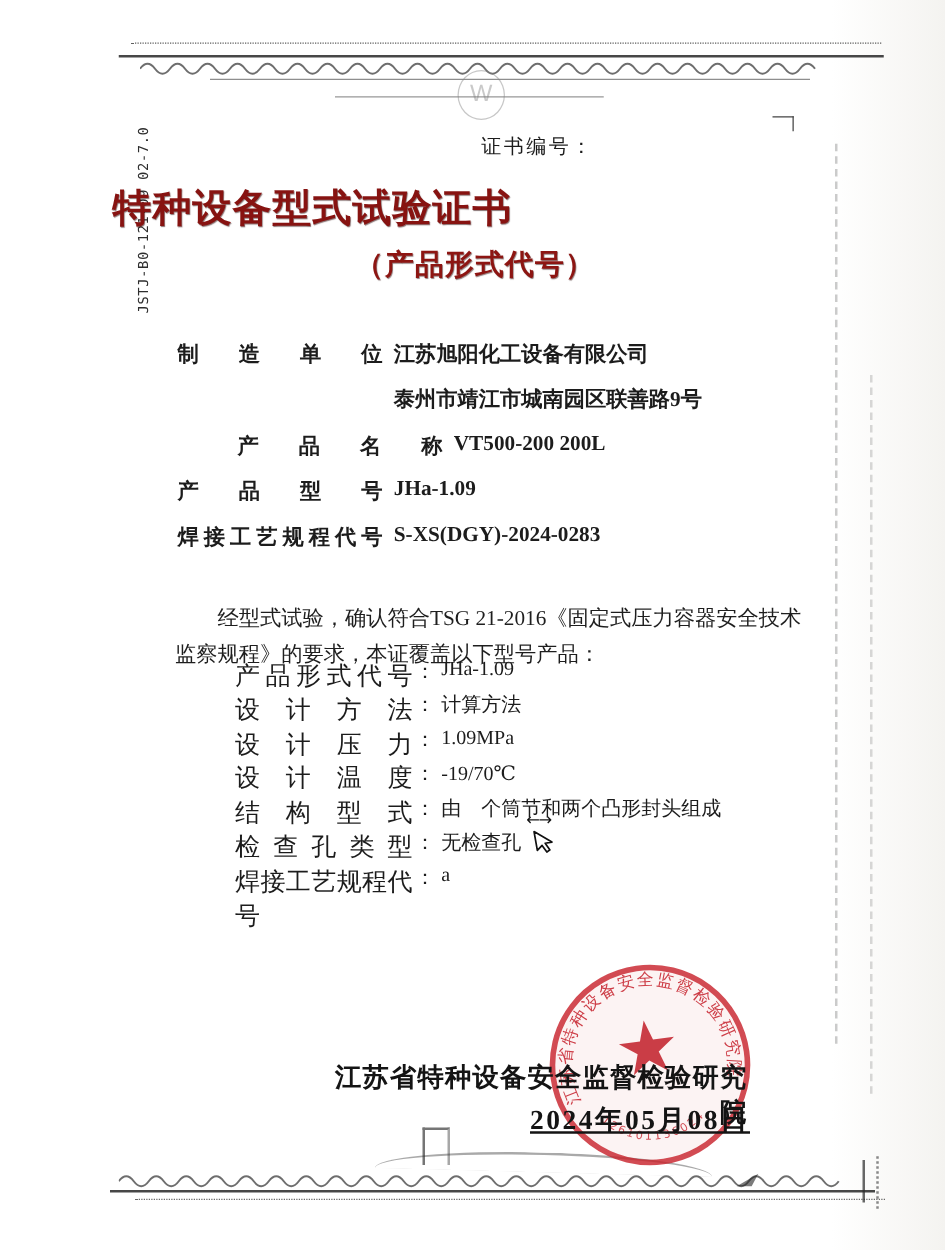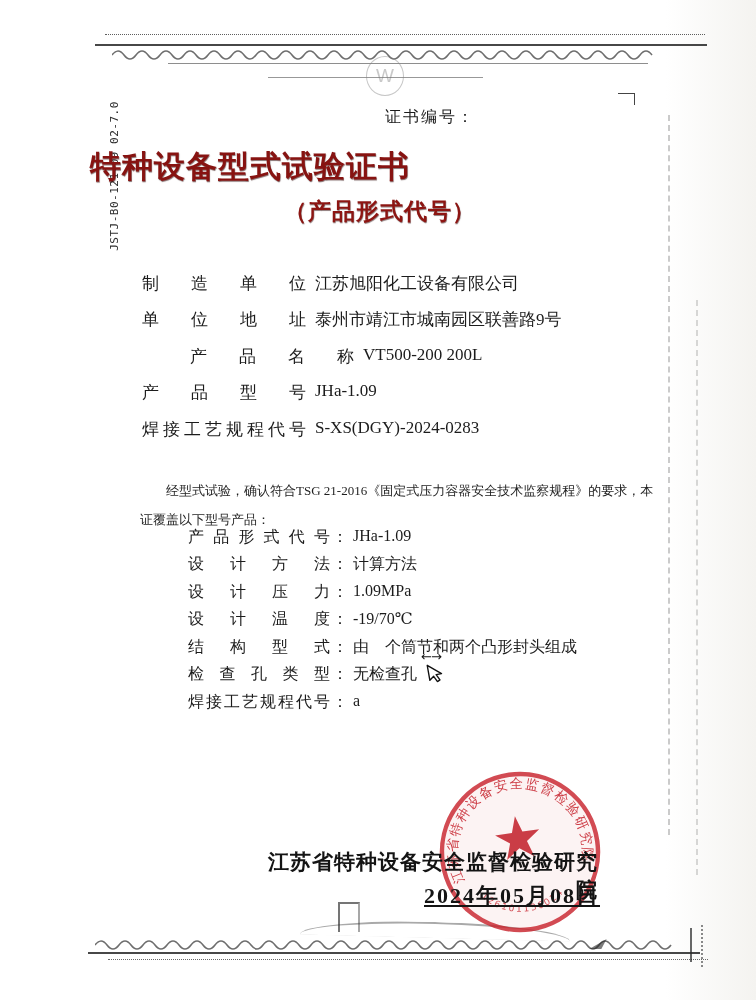--- a/index.html
+++ b/index.html
@@ -13,39 +13,39 @@
   .cert-no-val{position:absolute;top:104px;left:466px;font-size:17px;letter-spacing:1px;
     padding:0 10px 3px 8px;border-bottom:2px solid #1f1f1f;}
   .title{position:absolute;top:146px;left:90px;width:580px;text-align:left;
     font-size:31px;font-weight:bold;letter-spacing:1px;color:#871311;
     text-shadow:0.6px 0.8px 0.8px rgba(40,0,0,.55);}
   .subtitle{position:absolute;top:196px;left:90px;width:580px;text-align:center;
     font-size:23px;font-weight:bold;letter-spacing:1px;color:#8d1512;
     text-shadow:0.5px 0.6px 0.7px rgba(40,0,0,.5);}
   
   .fields{position:absolute;top:272px;left:0;width:756px;}
-  .frow{position:absolute;left:0;width:636px;height:26px;}
+  .frow{position:absolute;left:0;width:636px;height:26px;font-weight:bold;}
   .frow:nth-child(1){top:0;}   .frow:nth-child(2){top:36px;}
   .frow:nth-child(3){top:73px;margin-left:48px;}.frow:nth-child(4){top:109px;}
   .frow:nth-child(5){top:146px;}
   .flabel{position:absolute;left:142px;width:164px;display:inline-block;
     font-size:17px;text-align:justify;text-align-last:justify;}
   .fvalue{position:absolute;left:315px;width:310px;text-align:left;font-size:17px;}
   
   .statement{position:absolute;top:464px;left:140px;width:518px;
-    font-size:13px;line-height:28.5px;text-indent:2em;color:#1e1e1e;}
+    font-size:17px;line-height:28.5px;text-indent:2em;color:#1e1e1e;}
   
   .specs{position:absolute;top:527px;left:0;width:756px;}
   .srow{position:absolute;left:0;width:756px;height:22px;}
   .srow:nth-child(1){top:0;}   .srow:nth-child(2){top:27px;}
   .srow:nth-child(3){top:55px;}.srow:nth-child(4){top:82px;}
   .srow:nth-child(5){top:110px;}.srow:nth-child(6){top:137px;}
   .srow:nth-child(7){top:165px;}
   .slabel{position:absolute;left:188px;width:142px;display:inline-block;
-    font-size:16px;text-align:justify;text-align-last:justify;}
+    font-size:20px;text-align:justify;text-align-last:justify;}
   .scolon{position:absolute;left:332px;font-size:16px;}
   .svalue{position:absolute;left:353px;font-size:16px;white-space:pre;}
   
   .issuer{position:absolute;top:848px;left:250px;width:348px;text-align:right;
     font-size:21px;font-weight:600;letter-spacing:1px;color:#141414;z-index:5;}
   .issue-date{position:absolute;top:881px;left:250px;width:350px;text-align:right;
     font-size:22px;font-weight:600;letter-spacing:2px;color:#141414;z-index:5;text-decoration:underline;}
   .seal{position:absolute;top:752px;left:420px;width:200px;height:200px;
     transform:rotate(-8deg);opacity:.93;z-index:3;}
   
@@ -109,21 +109,20 @@
 
   <div class="title">特种设备型式试验证书</div>
   <div class="subtitle">（产品形式代号）</div>
 
   <div class="fields">
     <div class="frow">
       <span class="flabel">制造单位</span>
       <span class="fvalue">江苏旭阳化工设备有限公司</span>
     </div>
     <div class="frow">
-      <span class="flabel">单位地址</span>
       <span class="fvalue">泰州市靖江市城南园区联善路9号</span>
     </div>
     <div class="frow">
       <span class="flabel">产品名称</span>
       <span class="fvalue">VT500-200 200L</span>
     </div>
     <div class="frow">
       <span class="flabel">产品型号</span>
       <span class="fvalue">JHa-1.09</span>
     </div>

